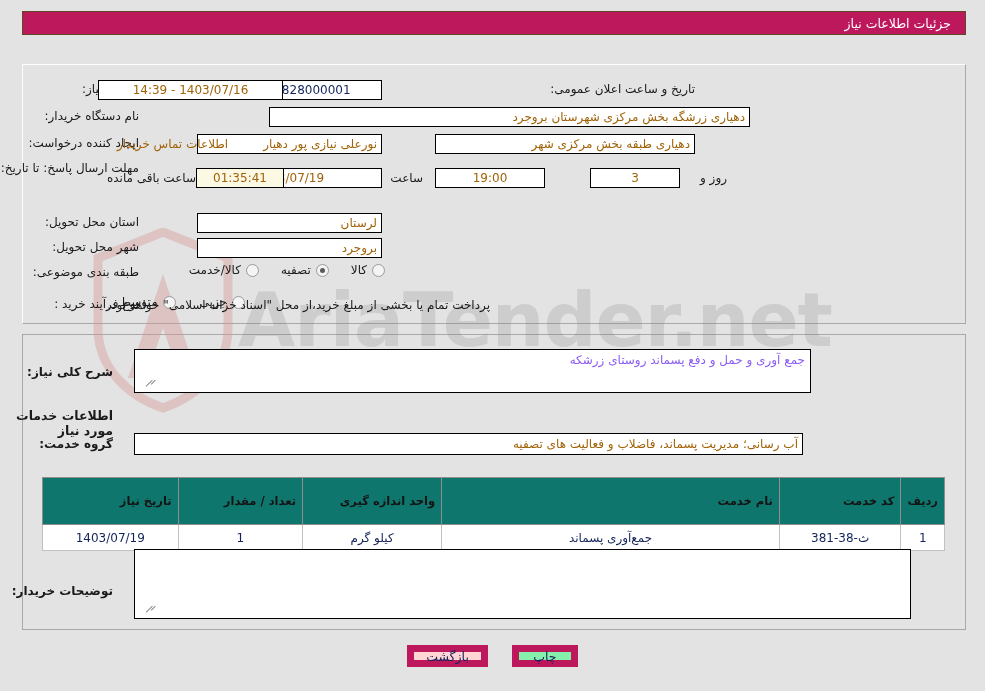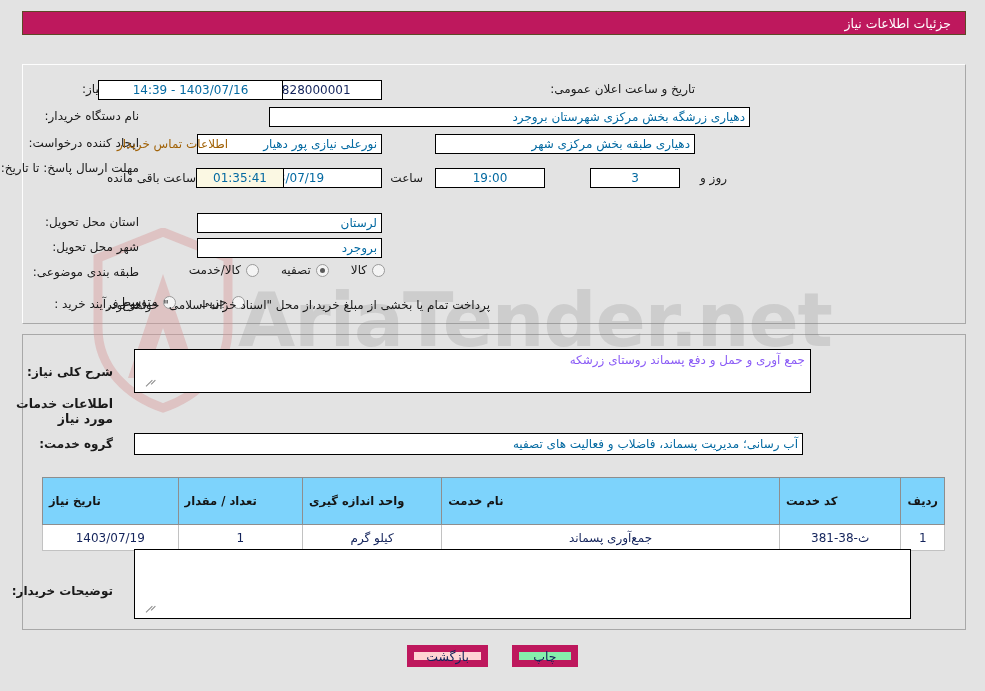--- a/index.html
+++ b/index.html
@@ -84,21 +84,21 @@
     color: #1a1a1a;
     text-align: right;
   }
   .lbl-2l { line-height: 14px; }
 
   .fld {
     background: #ffffff;
     border: 1px solid #000000;
     height: 20px;
     font-size: 12px;
-    color: #0369a1;
+    color: #a16207;
     display: flex;
     align-items: center;
     padding: 0 4px;
     overflow: hidden;
   }
   .fld.num { justify-content: center; color: #13235b; }
   .fld.rt  { justify-content: flex-start; }
   .fld.ctr { justify-content: center; }
   .fld.cream { background: #fbf8e3; }
 
@@ -173,28 +173,28 @@
     width: 903px;
     z-index: 3;
   }
   table.grid {
     border-collapse: collapse;
     width: 100%;
     direction: rtl;
     background: #ffffff;
   }
   table.grid th {
-    background: #7dd3fc;
+    background: #0f766e;
     border: 1px solid #8e8e8e;
     font-size: 11.5px;
     font-weight: bold;
     color: #141414;
     height: 24px;
     padding: 16px 6px;
-    text-align: left;
+    text-align: right;
   }
   table.grid td {
     background: #ffffff;
     border: 1px solid #c2c2c2;
     font-size: 12px;
     color: #13235b;
     height: 26px;
     padding: 0 6px;
     text-align: center;
   }
@@ -322,21 +322,21 @@
 
 <span class="lbl bold-lbl" style="position:absolute; right:872px; top:365px; z-index:6;">شرح کلی نیاز:</span>
 <div class="ta" style="position:absolute; right:174px; top:349px; width:677px; height:44px; z-index:6;">
   <span>جمع آوری و حمل و دفع پسماند روستای زرشکه</span>
   <span class="resize-grip">
     <i style="transform:rotate(-45deg) translate(-1px,9px);"></i>
     <i style="transform:rotate(-45deg) translate(2px,9px); width:6px;"></i>
   </span>
 </div>
 
-<div class="section-head" style="right:872px; top:396px; z-index:6;">اطلاعات خدمات مورد نیاز</div>
+<div class="section-head" style="right:872px; top:408px; z-index:6;">اطلاعات خدمات مورد نیاز</div>
 
 <span class="lbl bold-lbl" style="position:absolute; right:872px; top:437px; z-index:6;">گروه خدمت:</span>
 <div class="fld rt" style="position:absolute; right:182px; top:433px; width:669px; height:22px; z-index:6;">آب رسانی؛ مدیریت پسماند، فاضلاب و فعالیت های تصفیه</div>
 
 <div class="tbl-wrap">
   <table class="grid">
     <thead>
       <tr>
         <th style="width:40px;">ردیف</th>
         <th style="width:122px;">کد خدمت</th>

